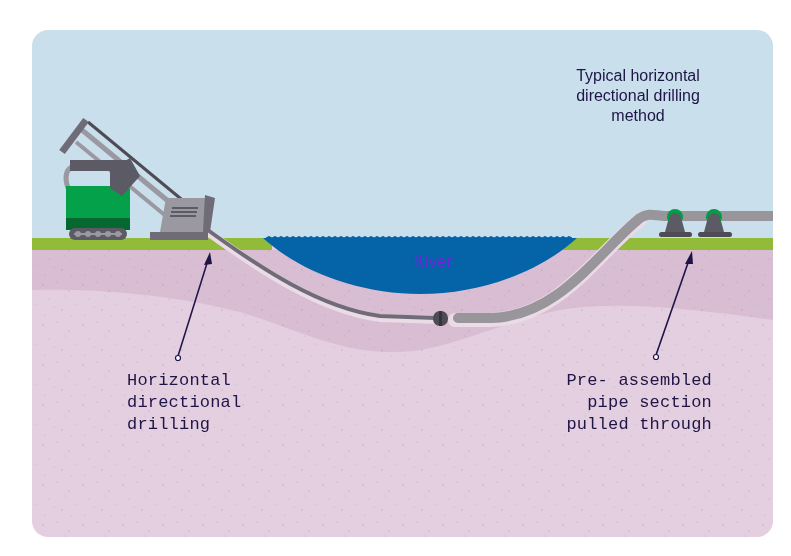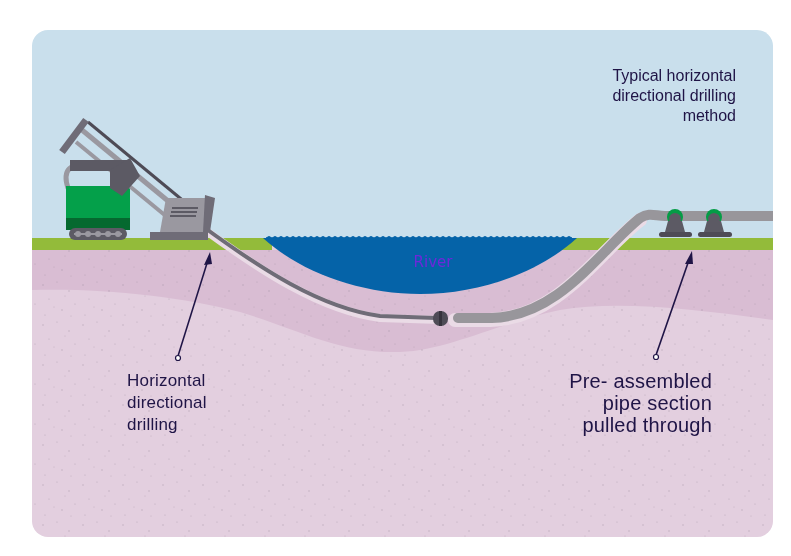--- a/index.html
+++ b/index.html
@@ -1,21 +1,21 @@
 <!DOCTYPE html>
 <html><head>
 <meta charset="utf-8">
 <style>
   html, body { margin:0; padding:0; background:#ffffff; }
   body { width:791px; height:556px; position:relative; overflow:hidden; font-family:"DejaVu Sans", sans-serif; }
   #scene { position:absolute; left:0; top:0; width:791px; height:556px; }
-  .label { position:absolute; color:#1f1446; font-family:Liberation Sans, sans-serif; line-height:1.2; white-space:pre-line; }
-  #title { left:540px; top:66px; width:196px; text-align:right; font-family:"Liberation Sans", sans-serif; font-size:16px; line-height:20px; color:#1f1446; }
+  .label { position:absolute; color:#1f1446; font-family:Liberation Mono, monospace; line-height:1.2; white-space:pre-line; }
+  #title { left:540px; top:66px; width:196px; text-align:center; font-family:"Liberation Sans", sans-serif; font-size:16px; line-height:20px; color:#1f1446; }
   #lbl-hdd { left:127px; top:370px; font-size:17px; line-height:22px; text-align:left; letter-spacing:0.2px; }
-  #lbl-pipe { left:540px; top:370px; width:172px; font-size:20px; line-height:22px; text-align:right; letter-spacing:0.2px; }
+  #lbl-pipe { left:540px; top:370px; width:172px; font-size:17px; line-height:22px; text-align:right; letter-spacing:0.2px; }
   #lbl-river { position:absolute; left:398px; top:253px; width:70px; text-align:center; color:#6d28d9; font-size:15px; font-family:"DejaVu Sans", sans-serif; }
 </style>
 </head>
 <body>
 
 <svg id="scene" width="791" height="556" viewBox="0 0 791 556" xmlns="http://www.w3.org/2000/svg">
   <defs>
     <clipPath id="panelClip">
       <rect x="32" y="30" width="741" height="507" rx="16" ry="16"></rect>
     </clipPath>

